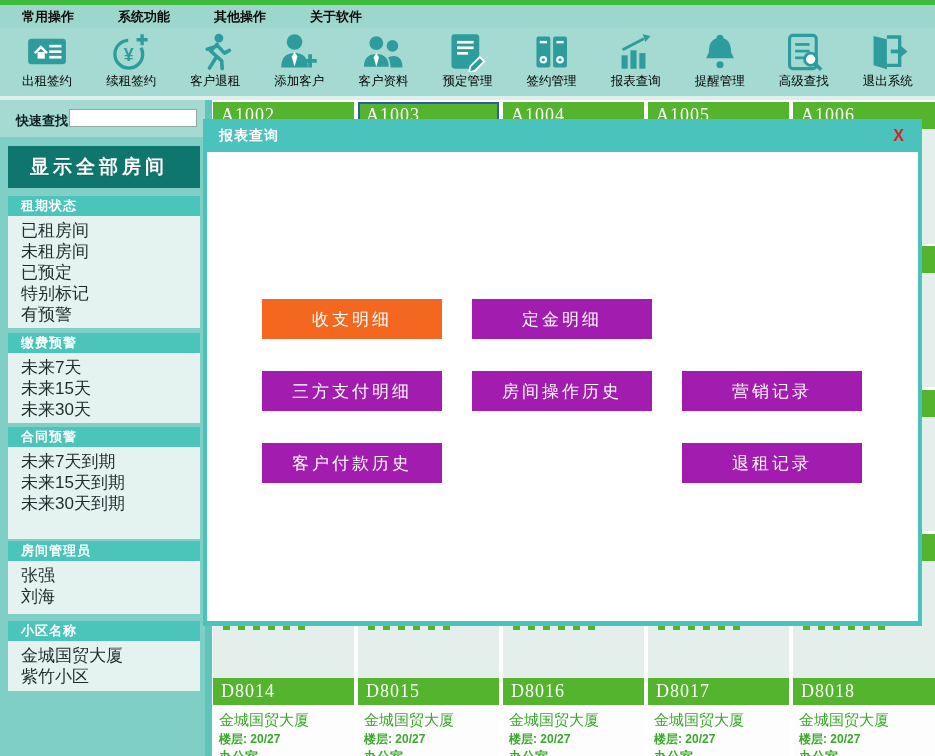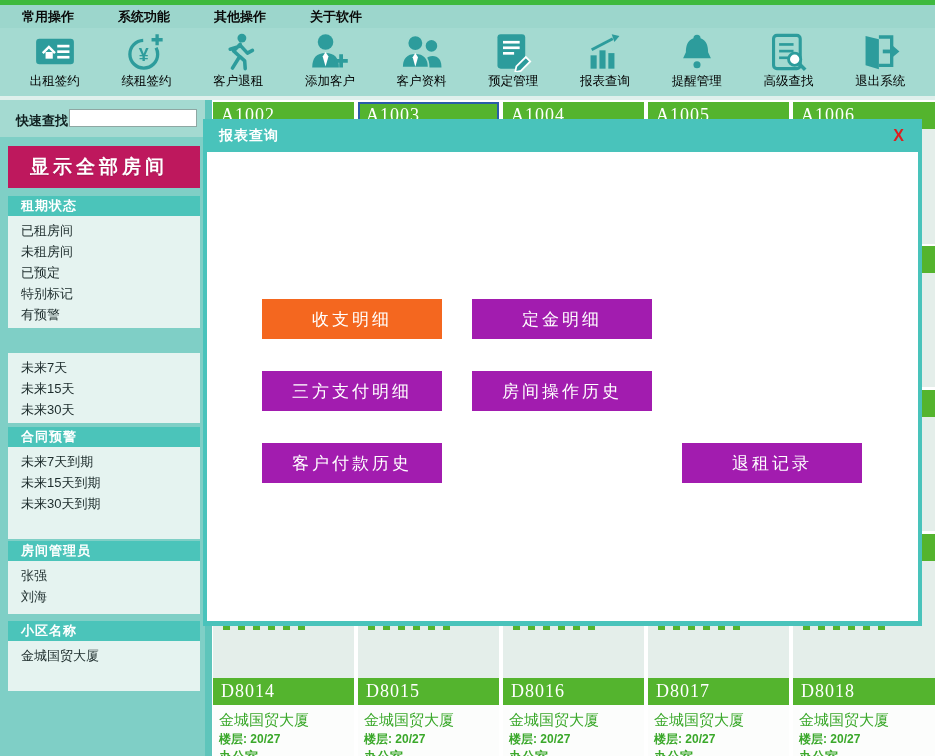--- a/index.html
+++ b/index.html
@@ -19,28 +19,28 @@
   .tb-item svg{display:block;}
   .tb-label{font-size:12.5px;color:#000;margin-top:1px;white-space:nowrap;}
   .chrome-sep{position:absolute;left:0;top:96px;width:935px;height:4px;background:#dff0ec;}
 
   
   .sidebar{position:absolute;left:0;top:100px;width:205px;height:656px;background:#7fcfc6;}
   .qs-strip{position:absolute;left:0;top:0;width:205px;height:37px;background:#a4dad1;}
   .qs-label{position:absolute;left:16px;top:12px;font-size:13px;font-weight:700;color:#102020;}
   .qs-input{position:absolute;left:69px;top:9px;width:128px;height:18px;border:1px solid #8fa7a3;
     background:#fff;font-size:12px;padding:0 3px;box-sizing:border-box;}
-  .show-all{position:absolute;left:8px;top:46px;width:192px;height:42px;background:#be185d;
+  .show-all{position:absolute;left:8px;top:46px;width:192px;height:42px;background:#0f766e;
     color:#fff;font-size:19px;font-weight:700;letter-spacing:4px;line-height:42px;
     padding-left:22px;box-sizing:border-box;cursor:pointer;text-shadow:0 1px 1px rgba(0,0,0,.15);}
   .sec-h{position:absolute;left:8px;width:192px;height:20px;background:#4bc4ba;color:#fff;
     font-size:13px;font-weight:700;line-height:20px;padding-left:13px;box-sizing:border-box;letter-spacing:1px;}
   .sec-l{position:absolute;left:8px;width:192px;background:#e5f3f0;box-sizing:border-box;
     padding:4px 0 4px 13px;}
-  .sec-l .it{font-size:13px;color:#1c2b2b;line-height:21px;cursor:pointer;white-space:nowrap;}
+  .sec-l .it{font-size:17px;color:#1c2b2b;line-height:21px;cursor:pointer;white-space:nowrap;}
 
   
   .main{position:absolute;left:205px;top:100px;width:730px;height:656px;background:#5ec5bb;}
   .grid{position:absolute;left:7px;top:0;width:723px;height:656px;background:#fff;}
   .card{position:absolute;width:141px;}
   .card .hd{height:27px;background:#54b42e;color:#fff;
     font-family:"Liberation Serif","DejaVu Serif",serif;font-size:18px;line-height:26px;
     padding-left:8px;box-sizing:border-box;letter-spacing:1px;cursor:pointer;}
   .card .bd{background:#e4eeea;position:relative;overflow:hidden;}
   .card.live .bd{background:#fcfdfc;padding:5px 6px 0 6px;box-sizing:border-box;}
@@ -141,20 +141,35 @@
           <rect x="9" y="13" width="15" height="2.4" fill="#fff"></rect>
           <rect x="9" y="18" width="10" height="2.4" fill="#fff"></rect>
           <path d="M21 31 l8.5-8.5 4 4 -8.5 8.5 -5 1 z" fill="#2d9c9c" stroke="#fff" stroke-width="1.6"></path>
         </svg>
     </span>
     <span class="tb-label">预定管理</span>
   </div>
   <div class="tb-item">
     <span>
       <svg width="40" height="40" viewBox="0 0 36 36">
+          <rect x="4" y="4" width="12.5" height="28" rx="2" fill="#2d9c9c"></rect>
+          <rect x="19" y="4" width="12.5" height="28" rx="2" fill="#2d9c9c"></rect>
+          <rect x="7" y="8" width="6.5" height="2.2" fill="#fff"></rect>
+          <rect x="22" y="8" width="6.5" height="2.2" fill="#fff"></rect>
+          <circle cx="10.2" cy="25" r="3.4" fill="#fff"></circle>
+          <circle cx="25.2" cy="25" r="3.4" fill="#fff"></circle>
+          <circle cx="10.2" cy="25" r="1.4" fill="#2d9c9c"></circle>
+          <circle cx="25.2" cy="25" r="1.4" fill="#2d9c9c"></circle>
+        </svg>
+    </span>
+    <span class="tb-label">签约管理</span>
+  </div>
+  <div class="tb-item">
+    <span>
+      <svg width="40" height="40" viewBox="0 0 36 36">
           <rect x="5" y="21" width="5.5" height="12" fill="#2d9c9c"></rect>
           <rect x="13" y="16.5" width="5.5" height="16.5" fill="#2d9c9c"></rect>
           <rect x="21" y="19" width="5.5" height="14" fill="#2d9c9c"></rect>
           <path d="M6 16 L25 6" stroke="#2d9c9c" stroke-width="2.6" fill="none"></path>
           <polygon points="24,2 31,3.5 26.5,9" fill="#2d9c9c"></polygon>
         </svg>
     </span>
     <span class="tb-label">报表查询</span>
   </div>
   <div class="tb-item">
@@ -201,20 +216,21 @@
 
   <div class="sec-h" style="top:96px">租期状态</div>
   <div class="sec-l" style="top:116px;height:112px">
     <div class="it">已租房间</div>
     <div class="it">未租房间</div>
     <div class="it">已预定</div>
     <div class="it">特别标记</div>
     <div class="it">有预警</div>
   </div>
 
+  <div class="sec-h" style="top:233px">缴费预警</div>
   <div class="sec-l" style="top:253px;height:70px">
     <div class="it">未来7天</div>
     <div class="it">未来15天</div>
     <div class="it">未来30天</div>
   </div>
 
   <div class="sec-h" style="top:327px">合同预警</div>
   <div class="sec-l" style="top:347px;height:92px">
     <div class="it">未来7天到期</div>
     <div class="it">未来15天到期</div>
@@ -223,20 +239,21 @@
 
   <div class="sec-h" style="top:441px">房间管理员</div>
   <div class="sec-l" style="top:461px;height:53px">
     <div class="it">张强</div>
     <div class="it">刘海</div>
   </div>
 
   <div class="sec-h" style="top:521px">小区名称</div>
   <div class="sec-l" style="top:541px;height:50px">
     <div class="it">金城国贸大厦</div>
+    <div class="it">紫竹小区</div>
   </div>
 </div>
 
 <div class="main">
   <div class="grid">
 
     <div class="card" style="left:1px;top:2px">
       <div class="hd">A1002</div>
       <div class="bd" style="height:115px"></div>
     </div>
@@ -376,15 +393,16 @@
 
 <div class="modal">
   <div class="modal-hd">
     <span class="modal-title">报表查询</span>
     <span class="modal-close">X</span>
   </div>
   <button class="rbtn active" style="left:55px;top:180px">收支明细</button>
   <button class="rbtn" style="left:265px;top:180px">定金明细</button>
   <button class="rbtn" style="left:55px;top:252px">三方支付明细</button>
   <button class="rbtn" style="left:265px;top:252px">房间操作历史</button>
+  <button class="rbtn" style="left:475px;top:252px">营销记录</button>
   <button class="rbtn" style="left:55px;top:324px">客户付款历史</button>
   <button class="rbtn" style="left:475px;top:324px">退租记录</button>
 </div>
 
 </body></html>

